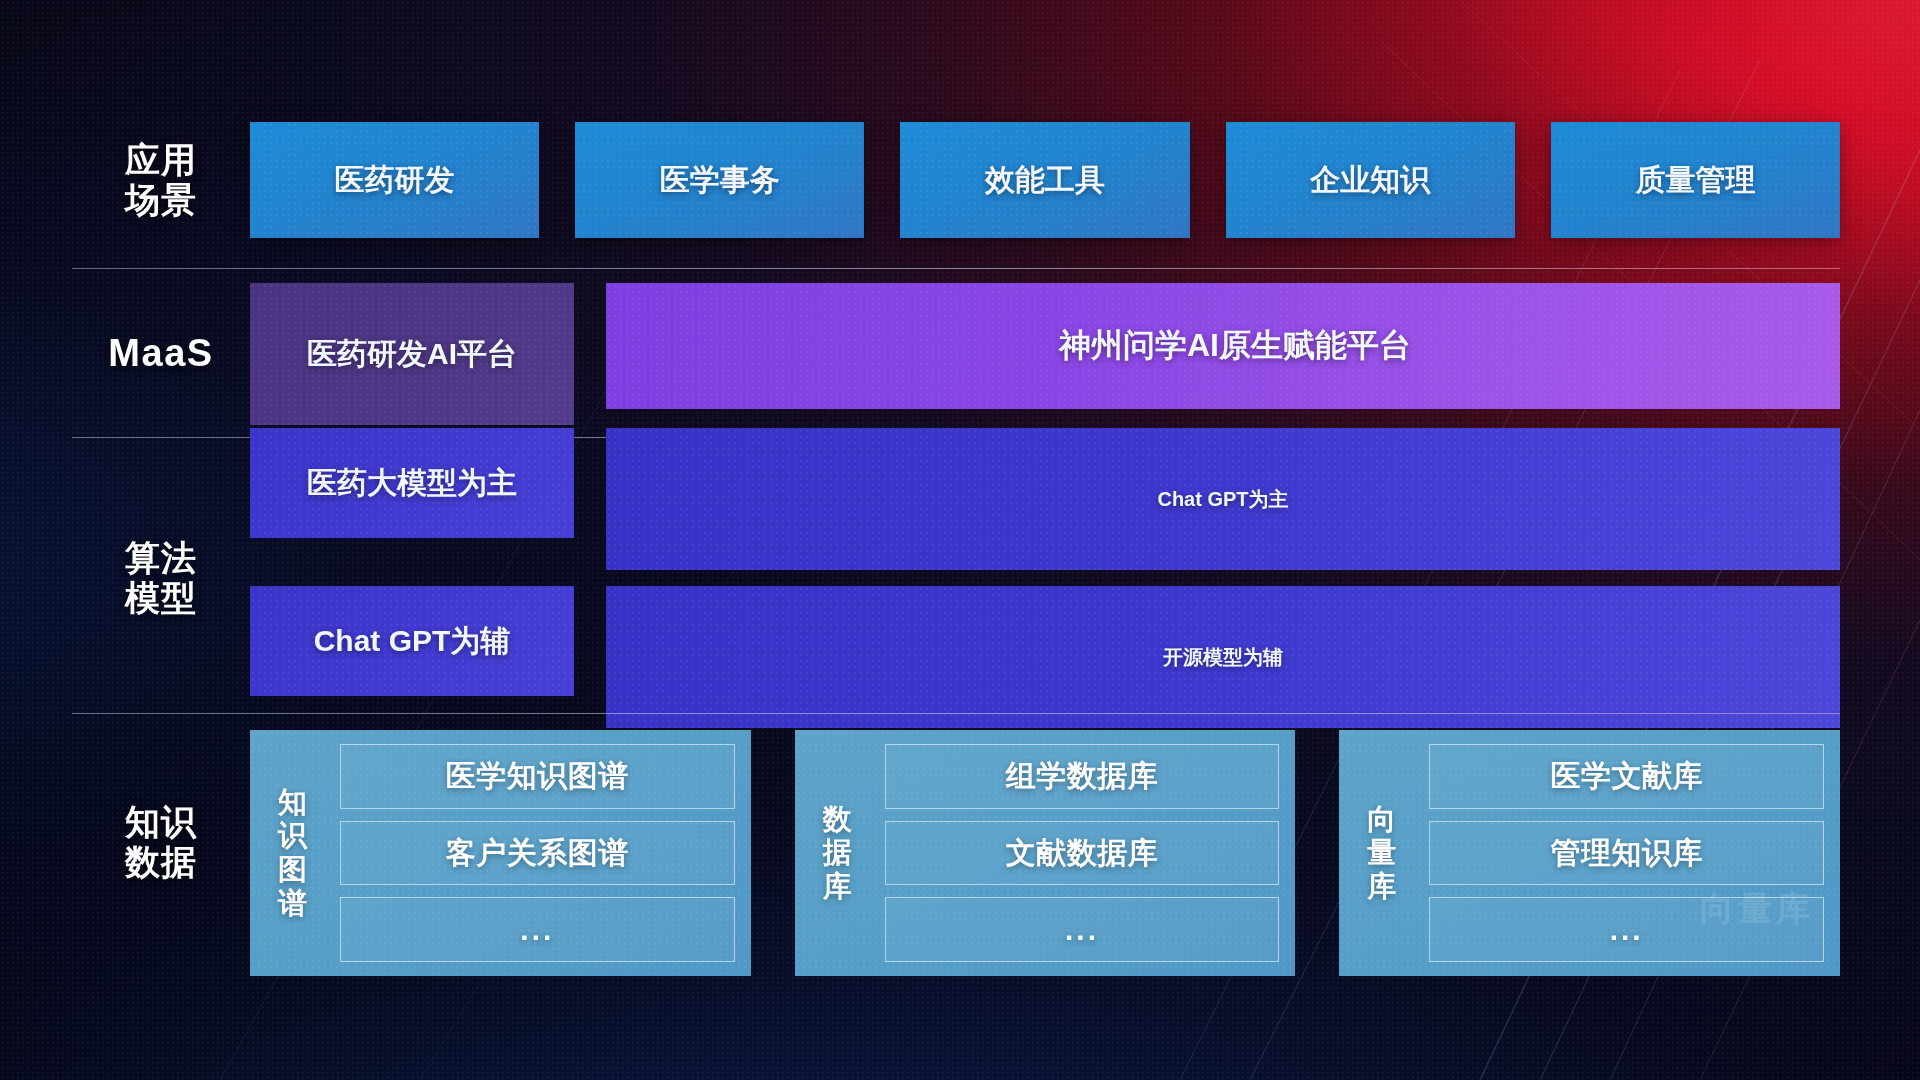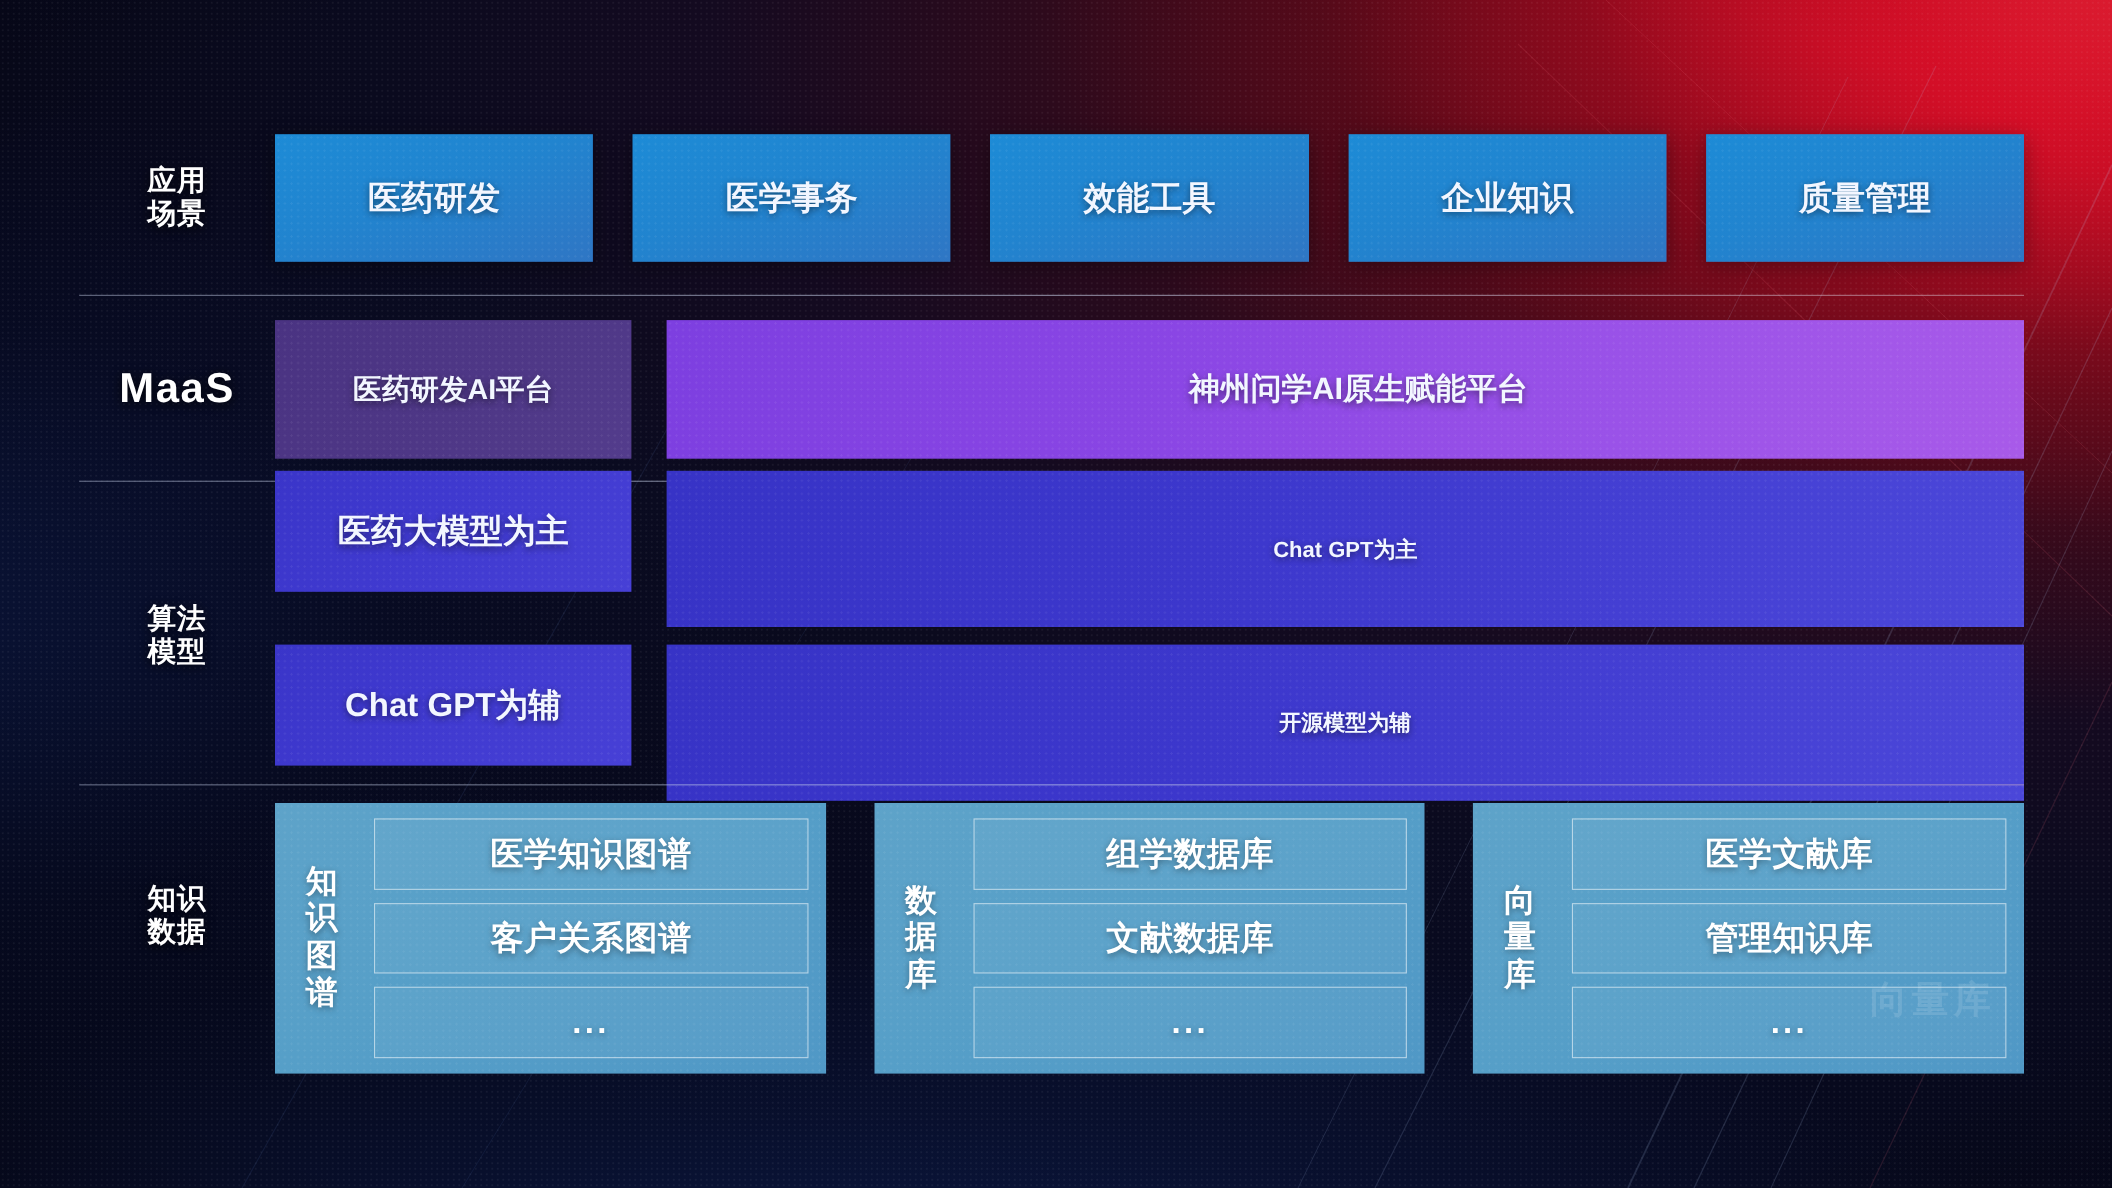--- a/index.html
+++ b/index.html
@@ -88,21 +88,21 @@
     left: 72px;
     right: 80px;
     display: flex;
     align-items: center;
   }
 
   .row-label {
     width: 178px;
     flex: 0 0 178px;
     color: #ffffff;
-    font-size: 26px;
+    font-size: 35px;
     font-weight: 700;
     line-height: 1.14;
     text-align: center;
     letter-spacing: 1px;
     text-shadow: 0 2px 10px rgba(0,0,0,0.8);
     white-space: pre-line;
   }
   .row-label.latin { font-size: 38px; letter-spacing: 1.5px; }
 
   .row-body { flex: 1 1 auto; display: flex; }
@@ -149,28 +149,28 @@
     font-size: 30px;
     background: linear-gradient(160deg, #1d8bd6 0%, #2184cf 45%, #2f76c4 100%);
     box-shadow: 0 4px 18px rgba(0,0,0,0.35);
   }
 
   
   #row-maas { top: 291px; height: 126px; }
   #row-maas .row-body { gap: 32px; }
   .maas-tile-small {
     flex: 0 0 324px;
-    height: 126px;
-    font-size: 26px;
+    height: 142px;
+    font-size: 30px;
     background: linear-gradient(135deg, #4a3382 0%, #4e3786 55%, #533c8c 100%);
   }
   .maas-tile-wide {
     flex: 1 1 auto;
     height: 126px;
-    font-size: 28px;
+    font-size: 32px;
     background: linear-gradient(100deg, #7d3fe0 0%, #8945e4 35%, #9a52e8 70%, #a85ae9 100%);
     padding-left: 24px;
   }
 
   
   #row-algo { top: 460px; height: 236px; }
   #row-algo .row-body { flex-direction: column; gap: 16px; }
   .algo-line { display: flex; gap: 32px; width: 100%; }
   .algo-tile-small {
     flex: 0 0 324px;

